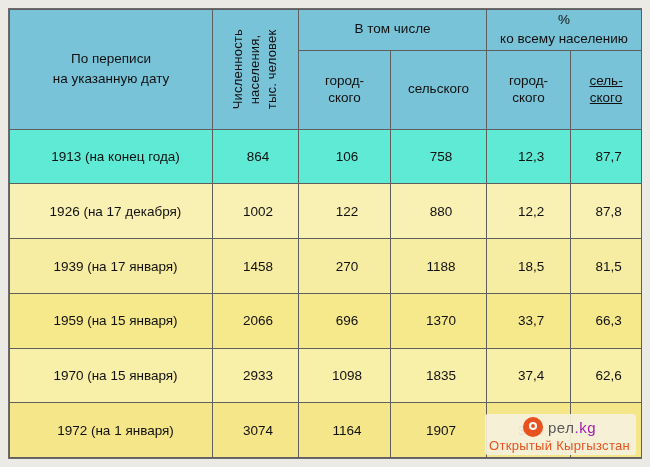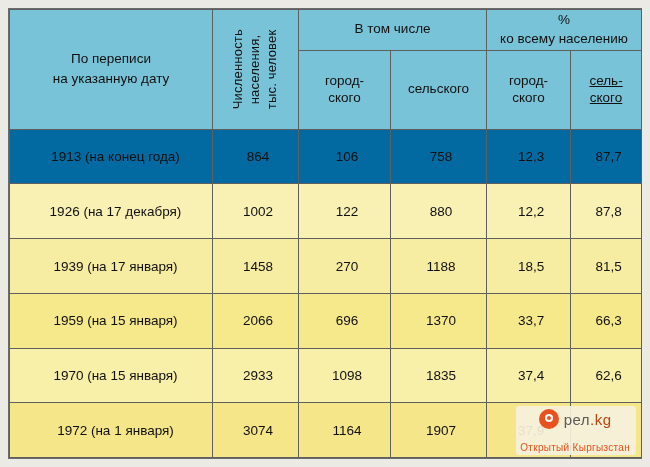--- a/index.html
+++ b/index.html
@@ -86,21 +86,21 @@
   tbody td {
     height: 46px;
     padding-left: 6px;
   }
   td.date-cell {
     text-align: left;
     padding-left: 10px;
     font-size: 13.5px;
   }
 
-  tbody tr:nth-child(1) td { background: #0369a1; }
+  tbody tr:nth-child(1) td { background: #5eead4; }
   tbody tr:nth-child(2) td { background: #f9f1b4; }
   tbody tr:nth-child(3) td { background: #f7eda2; margin-top: 32px; }
   tbody tr:nth-child(4) td { background: #f6e98c; }
   tbody tr:nth-child(5) td { background: #f8efa8; }
   tbody tr:nth-child(6) td { background: #f5e68a; }
 
   .watermark {
     position: absolute;
     right: 14px;
     bottom: 12px;
@@ -132,26 +132,26 @@
     height: 8px;
     border: 2px solid #fff;
     border-radius: 50%;
     box-sizing: border-box;
   }
   .wm-name {
     font-size: 15px;
     color: #5a5a5a;
     letter-spacing: 0.5px;
   }
-  .wm-name .kg { color: #c2410c; }
+  .wm-name .kg { color: #a21caf; }
   .wm-sub {
-    font-size: 10px;
+    font-size: 13px;
     color: #e8521e;
     letter-spacing: 0.3px;
-    margin-top: 13px;
+    margin-top: 1px;
   }
 </style>
 </head>
 <body>
 
 <div class="page">
   <div class="table-wrap">
     <table class="census">
       <colgroup>
         <col class="col-date">

